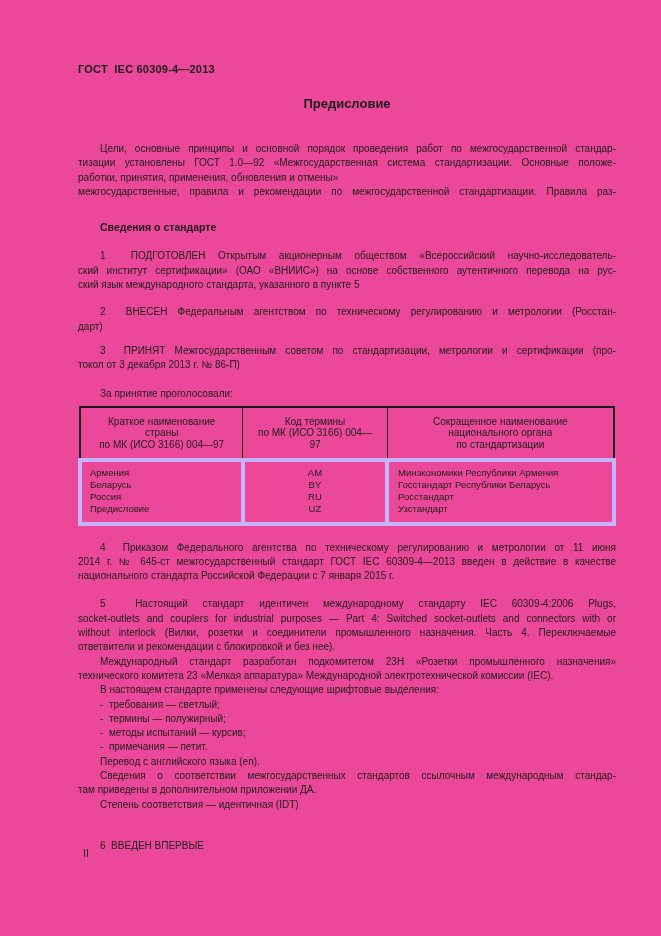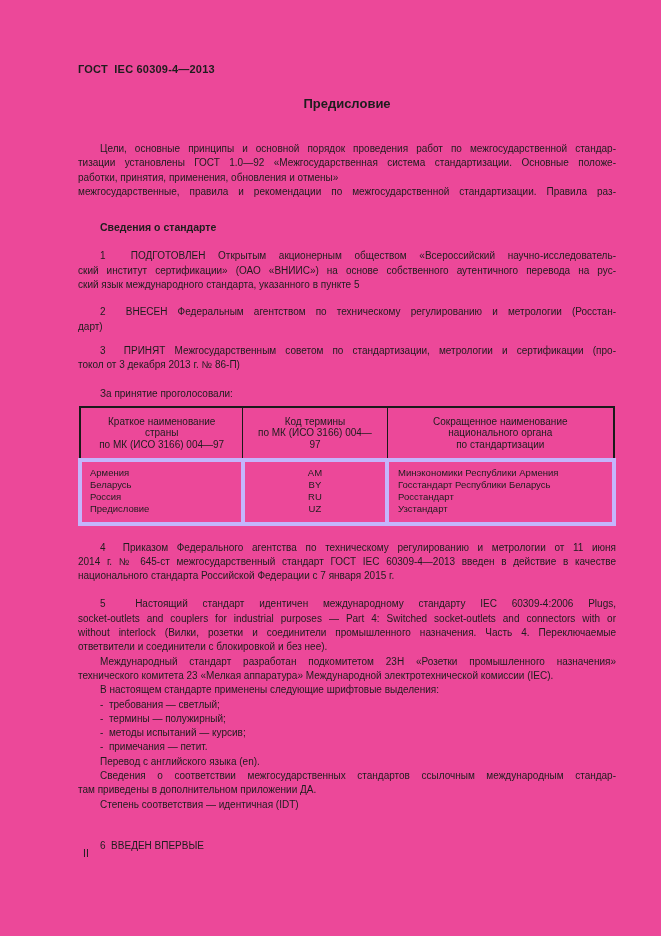--- a/index.html
+++ b/index.html
@@ -176,21 +176,21 @@
         </table>
         <div class="para" style="margin-top: 15px;">
           <div class="ln first">4&nbsp; Приказом Федерального агентства по техническому регулированию и метрологии от 11 июня</div>
           <div class="ln">2014 г. № 645-ст межгосударственный стандарт ГОСТ IEC 60309-4—2013 введен в действие в качестве</div>
           <div class="ln last">национального стандарта Российской Федерации с 7 января 2015 г.</div>
         </div>
         <div class="para" style="margin-top: 14px;">
           <div class="ln first">5&nbsp; Настоящий стандарт идентичен международному стандарту IEC 60309-4:2006 Plugs,</div>
           <div class="ln">socket-outlets and couplers for industrial purposes — Part 4: Switched socket-outlets and connectors with or</div>
           <div class="ln">without interlock (Вилки, розетки и соединители промышленного назначения. Часть 4. Переключаемые</div>
-          <div class="ln last">ответвители и соединители с блокировкой и без нее).</div>
+          <div class="ln last">ответвители и рекомендации с блокировкой и без нее).</div>
         </div>
         <div class="para">
           <div class="ln first">Международный стандарт разработан подкомитетом 23Н «Розетки промышленного назначения»</div>
           <div class="ln last">технического комитета 23 «Мелкая аппаратура» Международной электротехнической комиссии (IEC).</div>
         </div>
         <div class="plain ind">В настоящем стандарте применены следующие шрифтовые выделения:</div>
         <div class="list">
           <div class="plain ind">-&nbsp; требования — светлый;</div>
           <div class="plain ind">-&nbsp; термины — полужирный;</div>
           <div class="plain ind">-&nbsp; методы испытаний — курсив;</div>

